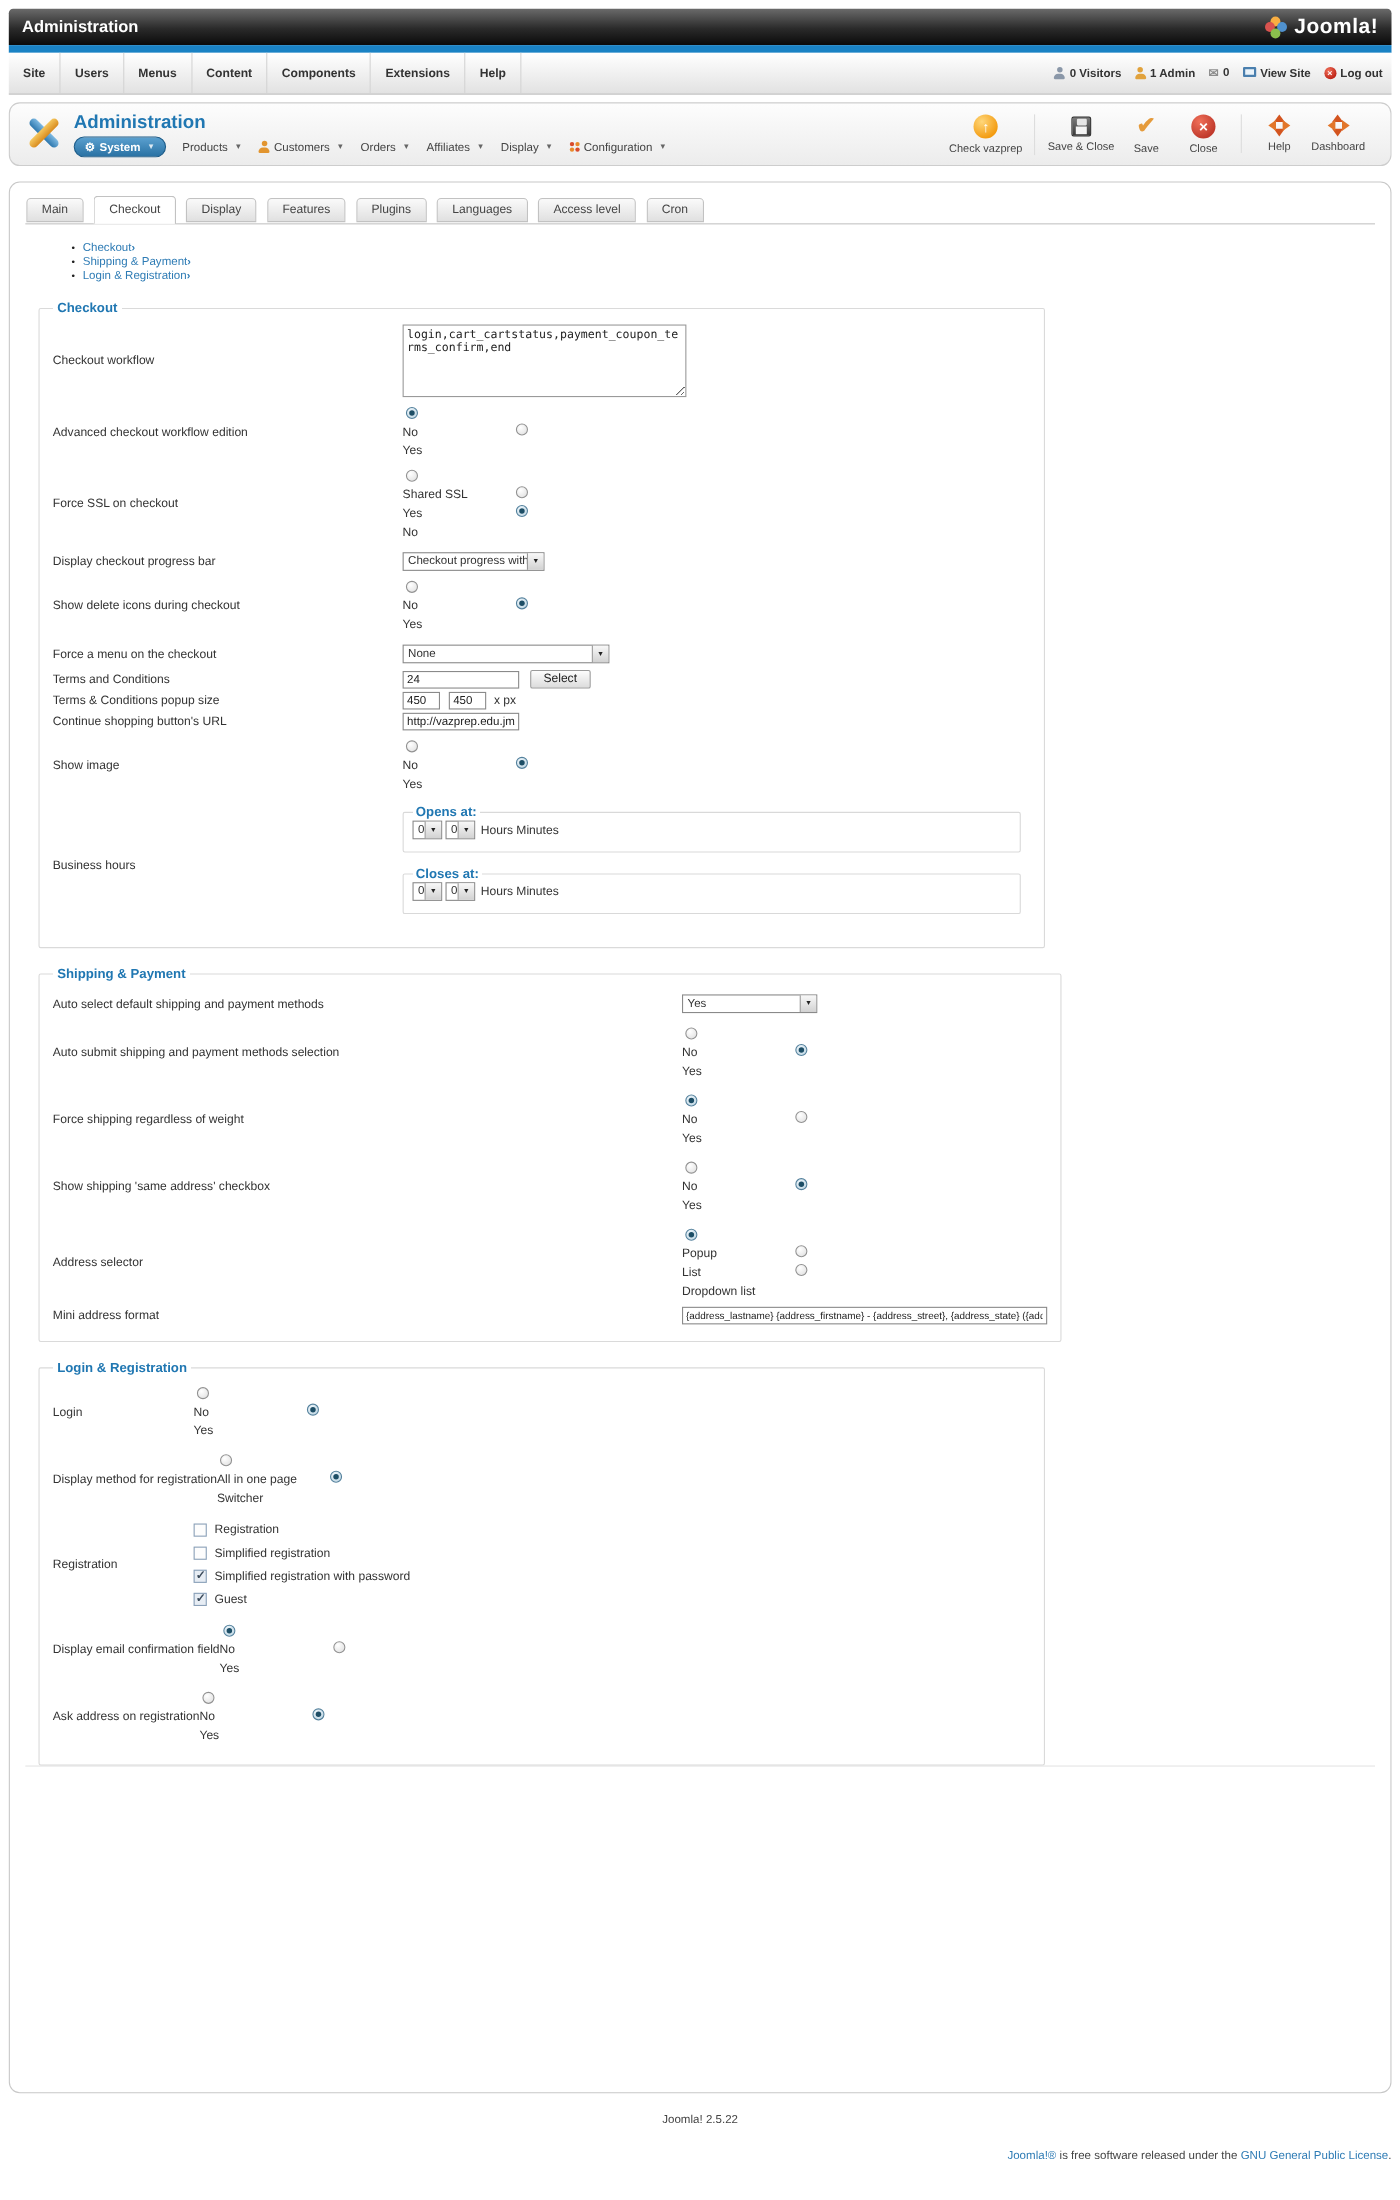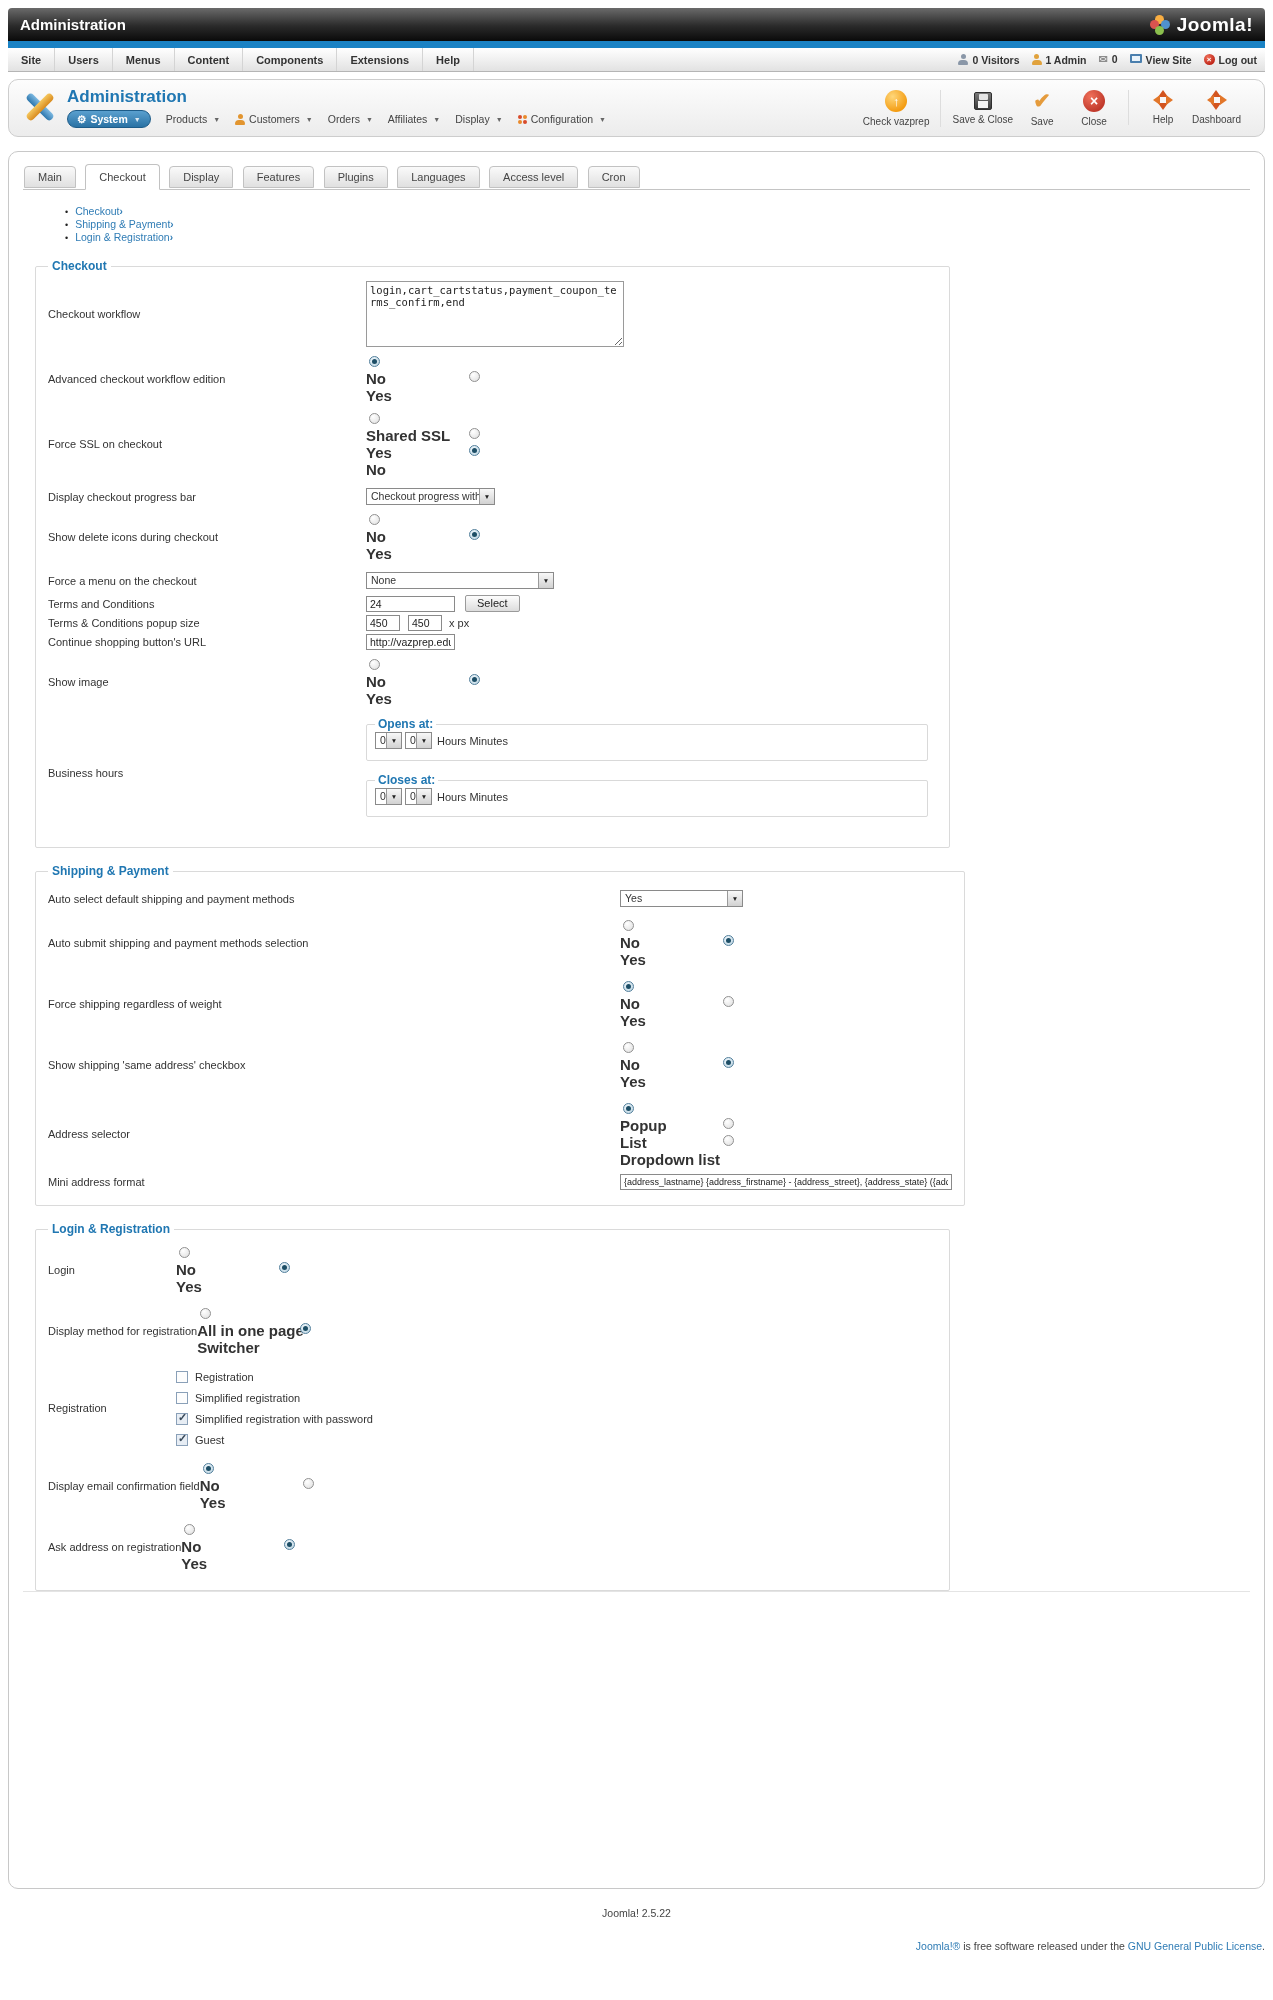--- a/index.html
+++ b/index.html
@@ -14,21 +14,21 @@
   .jlogo { display:flex; align-items:center; color:#fff; font-size:19px; font-weight:bold; letter-spacing:.5px; }
   .jstar { width:20px; height:20px; position:relative; margin-right:7px; }
   .jd { position:absolute; width:9px; height:9px; border-radius:50%; }
   .jd1 { top:0; left:5.5px; background:#f9ae42; }
   .jd2 { left:0; top:5.5px; background:#d9534f; }
   .jd3 { right:0; top:5.5px; background:#5091cd; }
   .jd4 { bottom:0; left:5.5px; background:#8bbf4d; }
   .bluebar { height:7px; background:#1a82c4; }
 
   
-  .navbar { height:24px; background:linear-gradient(#ffffff,#e2e2e2); border-bottom:1px solid #b5b5b5;
+  .navbar { height:38px; background:linear-gradient(#ffffff,#e2e2e2); border-bottom:1px solid #b5b5b5;
             display:flex; align-items:stretch; font-size:11px; font-weight:bold; }
   .nvitem { display:flex; align-items:center; padding:0 13px; border-right:1px solid #d4d4d4; color:#333; cursor:default; }
   .nvstatus { margin-left:auto; display:flex; align-items:center; gap:12px; padding-right:8px; font-size:10.5px; font-weight:bold; }
   .stat { display:flex; align-items:flex-start; gap:4px; }
   .person { width:10px; height:11px; position:relative; display:inline-block; }
   .person::before { content:""; position:absolute; top:0; left:2.5px; width:5px; height:5px; border-radius:50%; background:currentColor; }
   .person::after { content:""; position:absolute; bottom:0; left:0; width:10px; height:5px; border-radius:4px 4px 1px 1px; background:currentColor; }
   .env { color:#8d8d8d; font-size:11px; }
   .monitor { width:12px; height:9px; border:2px solid #4a7fae; background:#eaf3fa; border-radius:1px; display:inline-block; }
   .rcirc { width:11px; height:11px; border-radius:50%; background:radial-gradient(circle at 35% 30%,#f0705a,#c0271a 70%);
@@ -98,21 +98,21 @@
   .lblA { flex:0 0 318px; white-space:nowrap; }
   .lblB { flex:0 0 572px; white-space:nowrap; }
   .lblC { flex:0 0 128px; white-space:nowrap; }
 
   textarea.workflow { width:258px; height:66px; border:1px solid #9a9a9a; font:10.5px "DejaVu Sans Mono", monospace;
                       padding:2px 3px; resize:both; color:#222; }
 
   
   .optgroup { position:relative; }
   .oline { height:17px; display:flex; align-items:center; position:relative; min-width:170px; }
-  .olabel { font-size:15px;font-weight:bold; }
+  .olabel { font-size:11px; }
   .rad { width:11px; height:11px; border-radius:50%; border:1px solid #919191; margin-left:3px;
          background:radial-gradient(circle at 35% 30%, #ffffff, #dedede); position:relative; display:inline-block; cursor:pointer; }
   .rad.sel { border-color:#53809c; background:radial-gradient(circle at 35% 30%, #eef6fb, #b9d2e0); }
   .rad.sel::after { content:""; position:absolute; left:2px; top:2px; width:5px; height:5px; border-radius:50%; background:#1d4e66; }
   .opt2 { position:absolute; left:103px; top:1px; margin-left:0; }
 
   
   .ckline { display:flex; align-items:center; height:21px; }
   .chk { width:12px; height:12px; border:1px solid #8aa0b8; background:#fdfdfd; margin-right:7px; position:relative;
          display:inline-block; cursor:pointer; }
@@ -121,21 +121,21 @@
 
   
   .fsel { display:inline-flex; align-items:stretch; border:1px solid #8a8a8a; background:#fff; height:17px; cursor:pointer; }
   .fsel .txt { padding:1px 4px 0; font-size:10.5px; white-space:nowrap; overflow:hidden; flex:1; }
   .fsel .dbtn { width:15px; background:linear-gradient(#f8f8f8,#d2d2d2); border-left:1px solid #9a9a9a;
                 display:flex; align-items:center; justify-content:center; font-size:6.5px; color:#222; }
   .w127 { width:129px; } .w188 { width:188px; } .w123 { width:123px; } .w27 { width:27px; }
 
   
   .tin { height:16px; border:1px solid #8a8a8a; font-size:10.5px; padding:0 3px; font-family:"Liberation Sans", sans-serif; color:#222; }
-  .w88 { width:89px; } .w33 { width:34px; } .w332 { width:332px; font-size:9px; }
+  .w88 { width:106px; } .w33 { width:34px; } .w332 { width:332px; font-size:9px; }
   .unit { margin-left:7px; }
   .btn-select { margin-left:10px; padding:1px 11px 2px; font-size:11px; color:#222; background:linear-gradient(#fdfdfd,#dcdcdc);
                 border:1px solid #9a9a9a; border-radius:2px; cursor:pointer; font-family:"Liberation Sans", sans-serif; }
 
   
   .bhwrap { width:562px; }
   fieldset.bh { border:1px solid #d9d9d9; border-radius:2px; margin:0 0 12px 0; padding:1px 8px 11px; width:100%; }
   fieldset.bh legend { color:#2077b2; font-weight:bold; font-size:12px; padding:0 3px; }
   .bhline { display:flex; align-items:center; gap:3px; font-size:11px; }
   .bhcap { margin-left:2px; }

